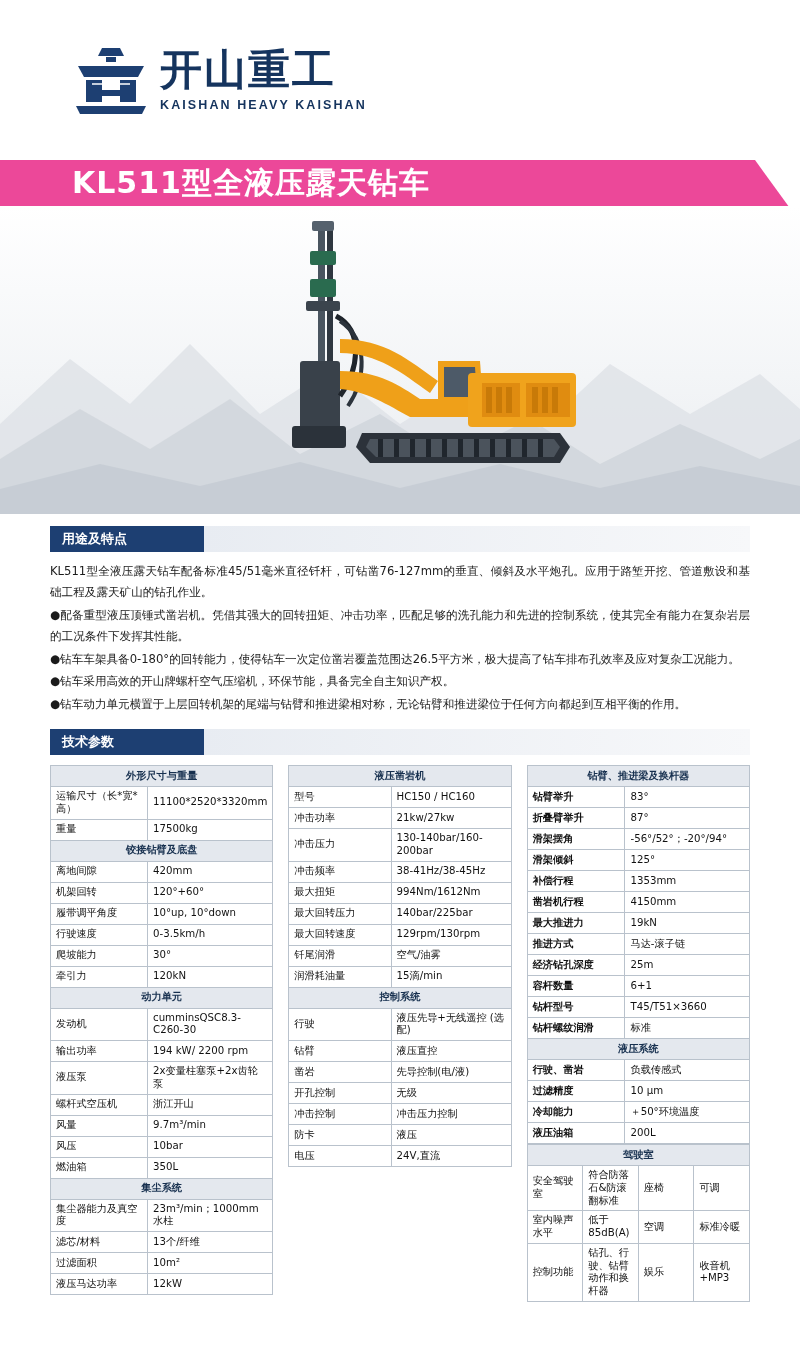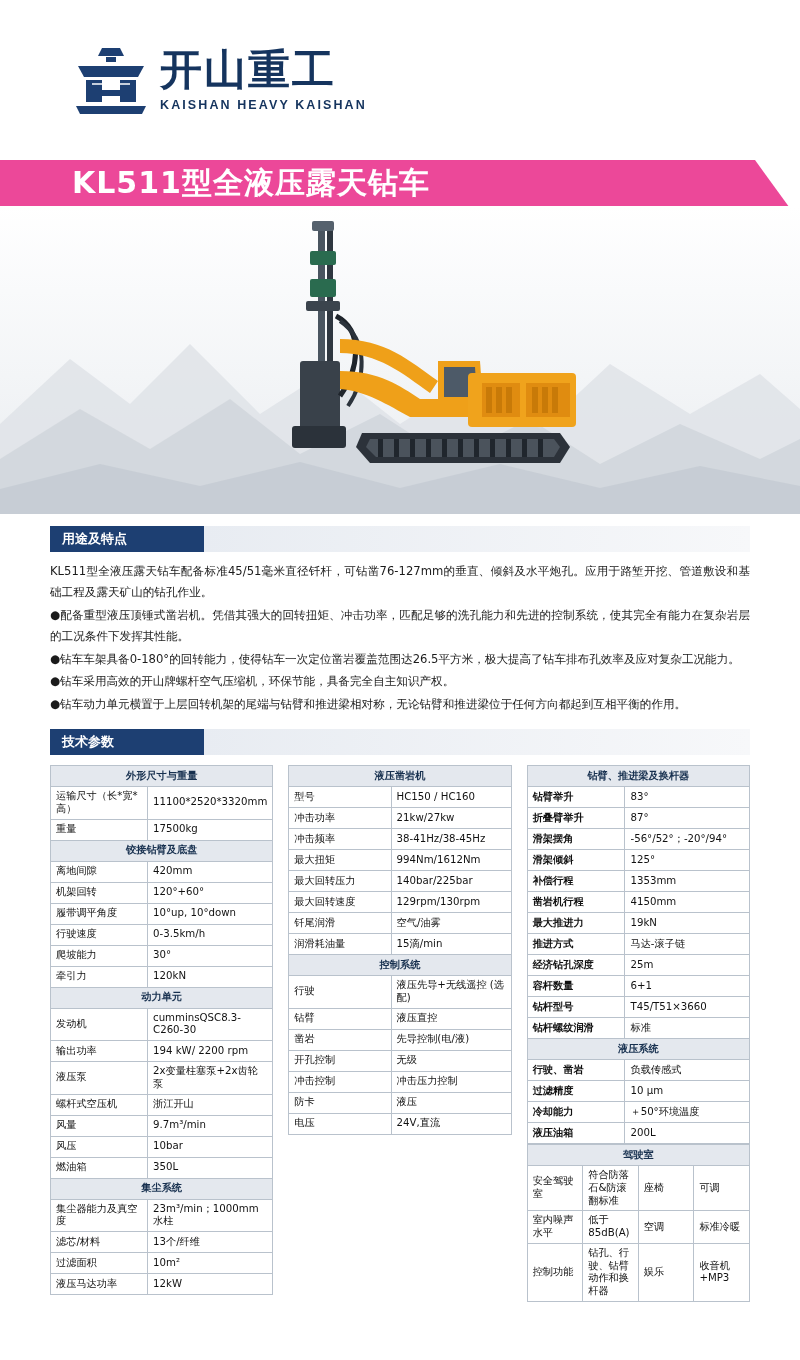--- a/index.html
+++ b/index.html
@@ -364,20 +364,24 @@
             </tr>
             <tr>
               <td class="k">型号</td>
               <td class="v">HC150 / HC160</td>
             </tr>
             <tr>
               <td class="k">冲击功率</td>
               <td class="v">21kw/27kw</td>
             </tr>
             <tr>
+              <td class="k">冲击压力</td>
+              <td class="v">130-140bar/160-200bar</td>
+            </tr>
+            <tr>
               <td class="k">冲击频率</td>
               <td class="v">38-41Hz/38-45Hz</td>
             </tr>
             <tr>
               <td class="k">最大扭矩</td>
               <td class="v">994Nm/1612Nm</td>
             </tr>
             <tr>
               <td class="k">最大回转压力</td>
               <td class="v">140bar/225bar</td>

